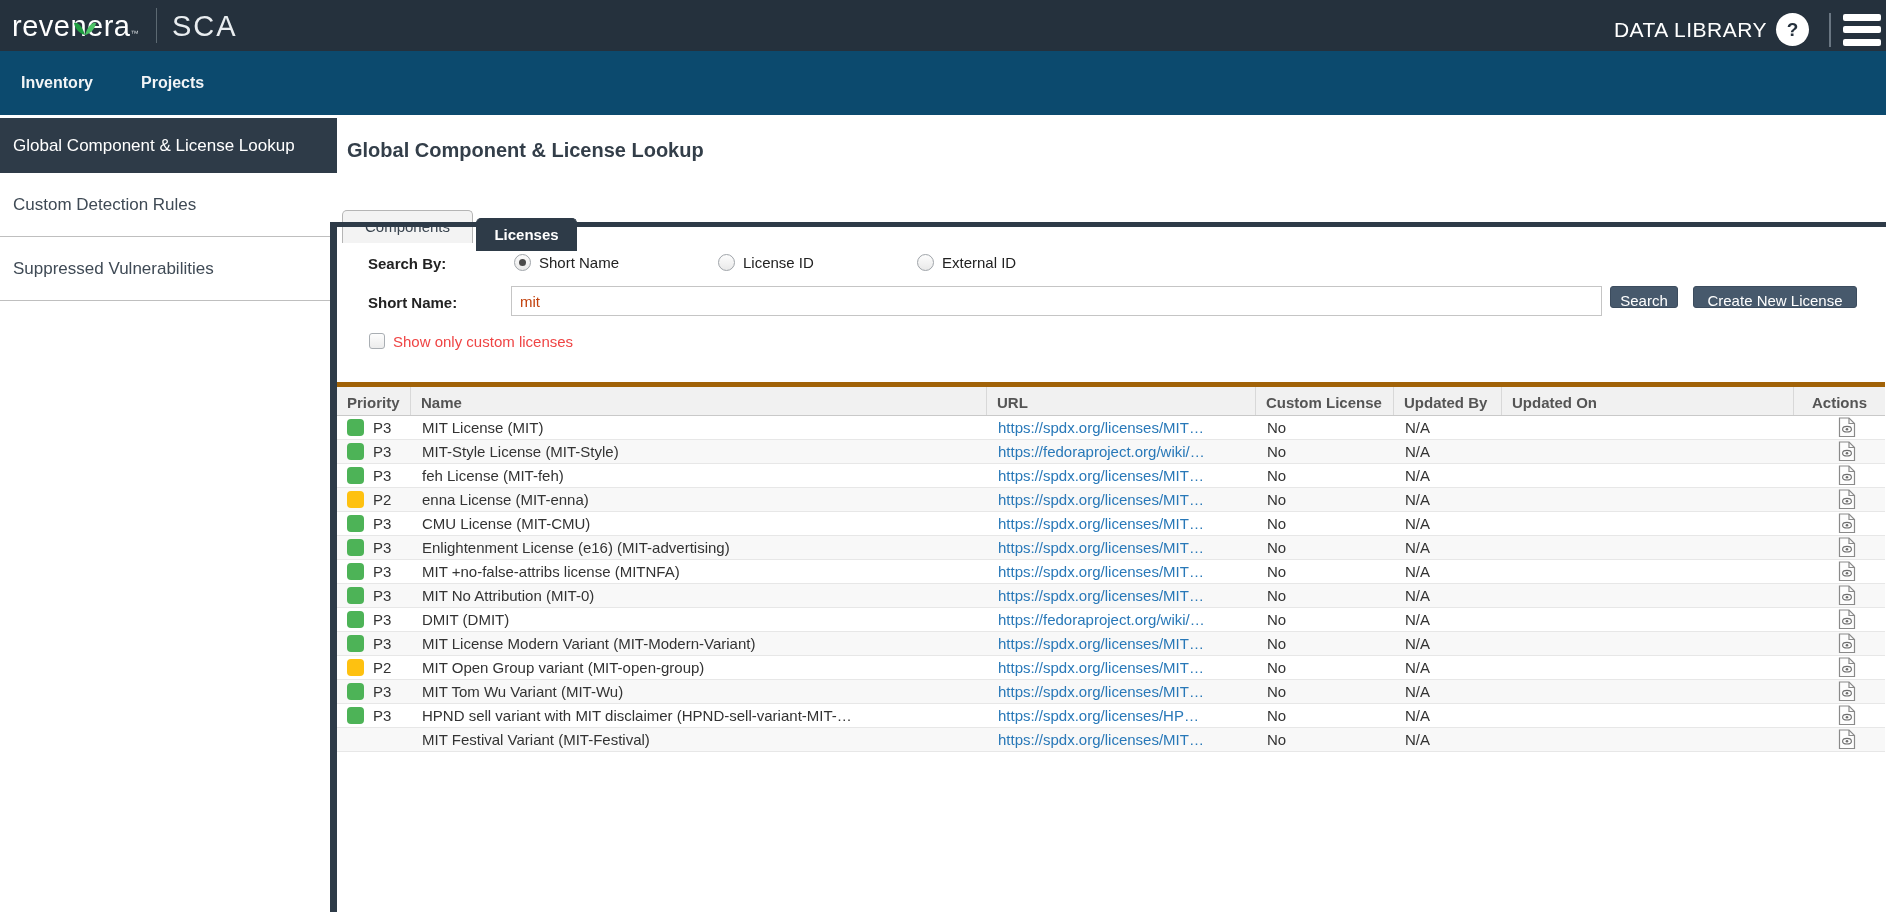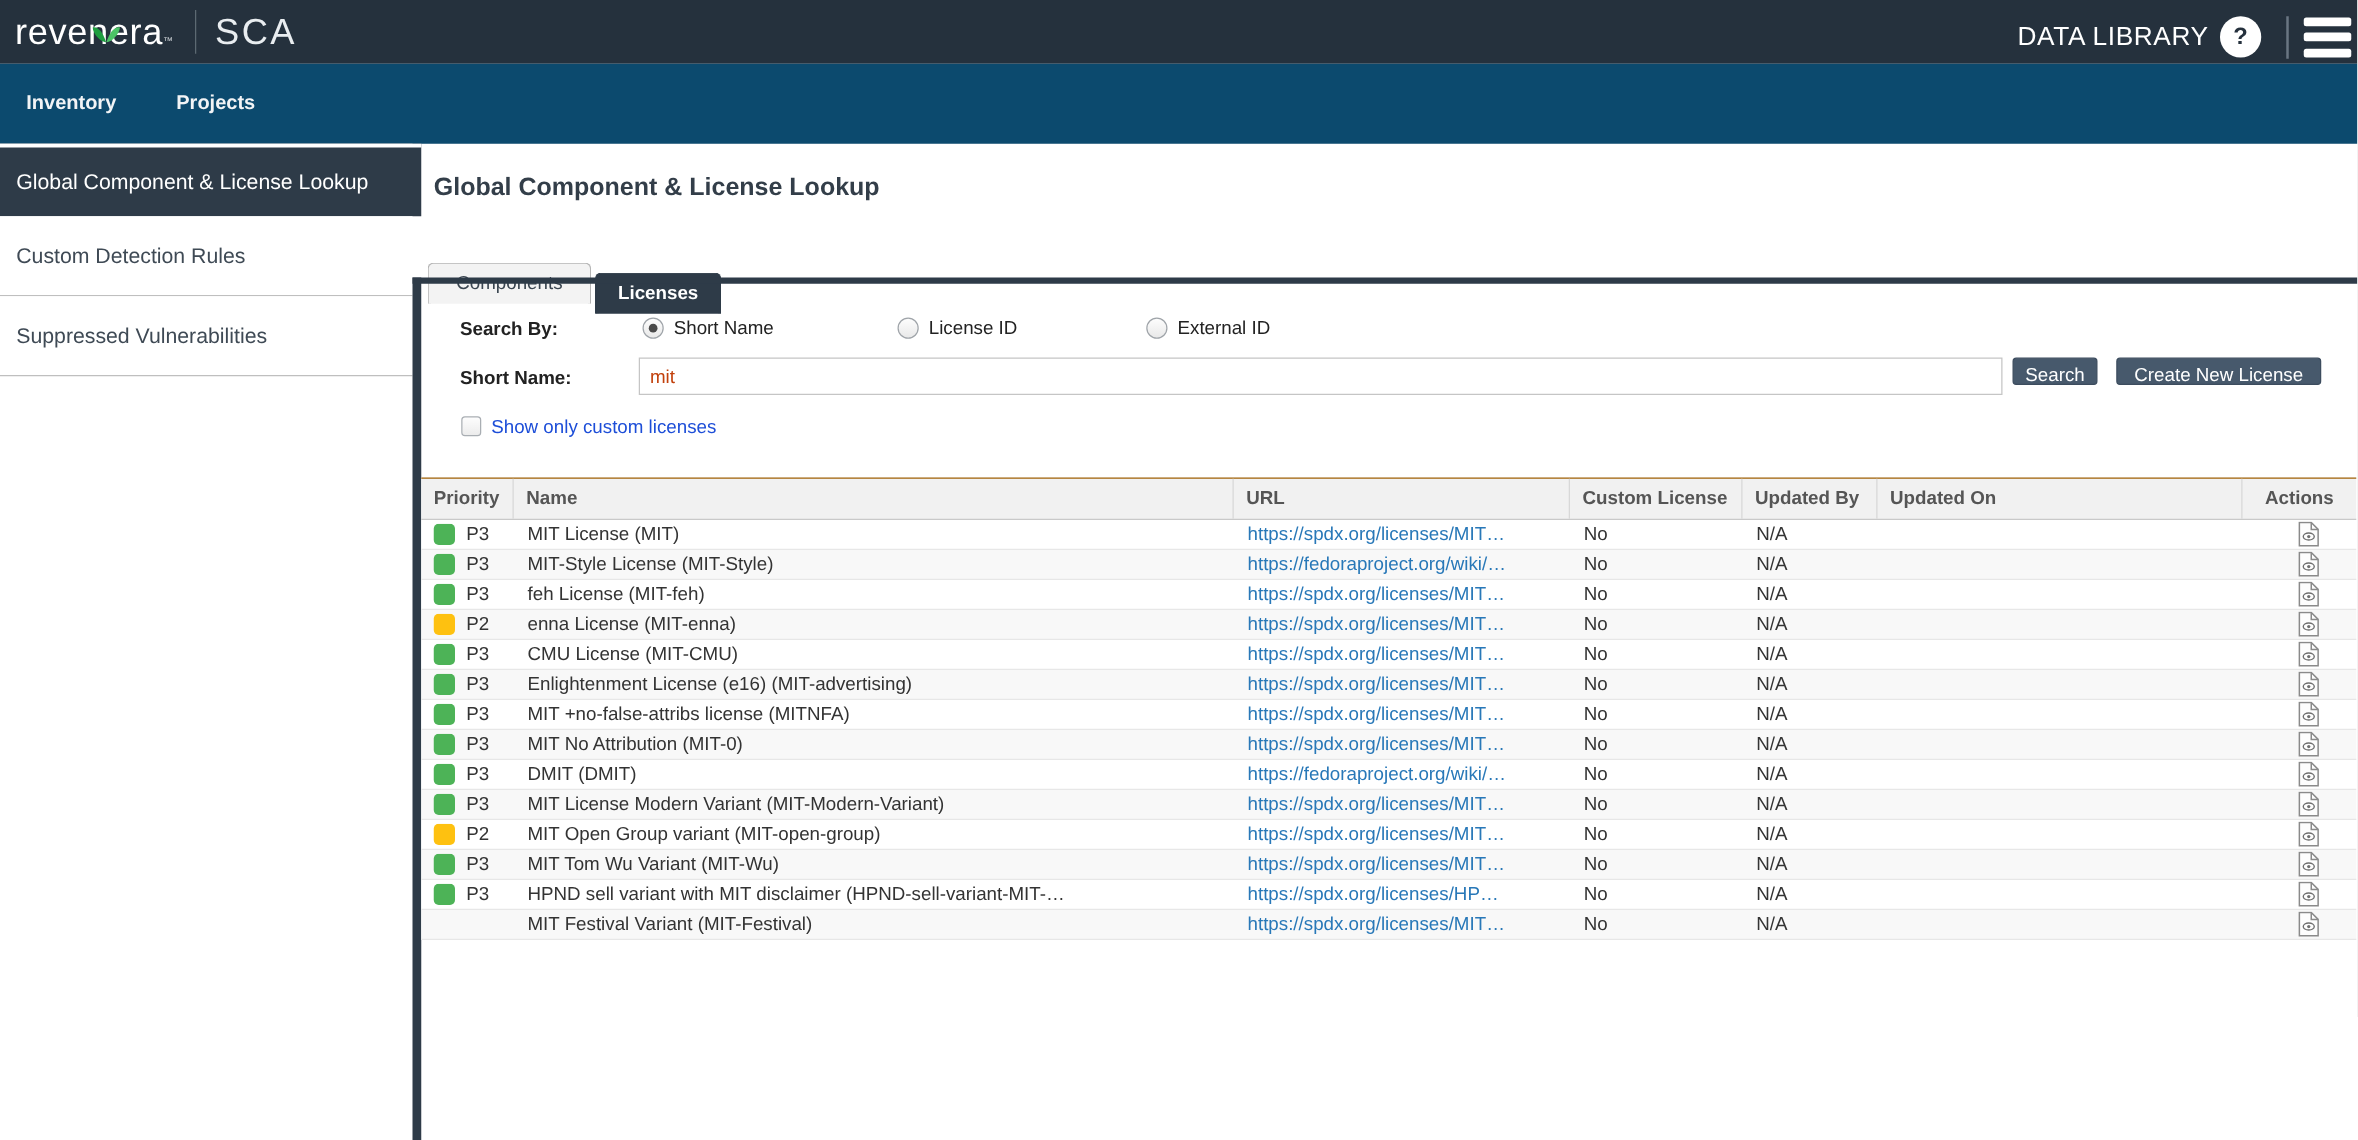--- a/index.html
+++ b/index.html
@@ -58,24 +58,24 @@
   .radio-label { margin-left:8px; font-size:15px; color:#222; }
   .search-input { position:absolute; left:511px; top:286px; width:1091px; height:30px;
                   border:1px solid #c5c5c5; font-family:"Liberation Sans",sans-serif;
                   font-size:15px; color:#c2410c; padding-left:8px; }
   .btn { position:absolute; top:286px; height:22px; background:#47596c; border:1px solid #3c4c5e;
          border-radius:3px; color:#fff; font-size:15px; text-align:center; line-height:28px; cursor:pointer; }
   .btn-search { left:1610px; width:68px; }
   .btn-create { left:1693px; width:164px; }
   .checkbox { position:absolute; left:369px; top:333px; width:16px; height:16px; border-radius:3px;
               border:1px solid #a9aeb3; background:linear-gradient(#fdfdfd,#ececec); cursor:pointer; }
-  .checkbox-label { position:absolute; left:393px; top:333px; font-size:15px; color:#1d4ed8; }
+  .checkbox-label { position:absolute; left:393px; top:333px; font-size:15px; color:#ef4444; }
   
   .table { position:absolute; left:337px; top:382px; width:1548px; }
-  .thead { display:flex; height:34px; background:#f1f1f1; border-top:1px solid #a16207;
+  .thead { display:flex; height:34px; background:#f1f1f1; border-top:5px solid #a16207;
            border-bottom:1px solid #c9c9c9; }
   .th { line-height:32px; padding-left:10px; font-weight:bold; color:#555; font-size:15px;
         border-right:1px solid #d8d8d8; white-space:nowrap; overflow:hidden; cursor:pointer; }
   .th:last-child { border-right:none; text-align:center; padding-left:0; }
   .c0 { width:74px; } .c1 { width:576px; } .c2 { width:269px; } .c3 { width:138px; }
   .c4 { width:108px; } .c5 { width:292px; } .c6 { width:91px; }
   .tr { display:flex; align-items:center; height:24px; border-bottom:1px solid #e7e7e7; background:#fff; }
   .tr:nth-child(even) { background:#f8f8f8; }
   .td { padding-left:11px; white-space:nowrap; overflow:hidden; font-size:15px; color:#333; }
   .td.c0 { display:flex; align-items:center; padding-left:10px; }

